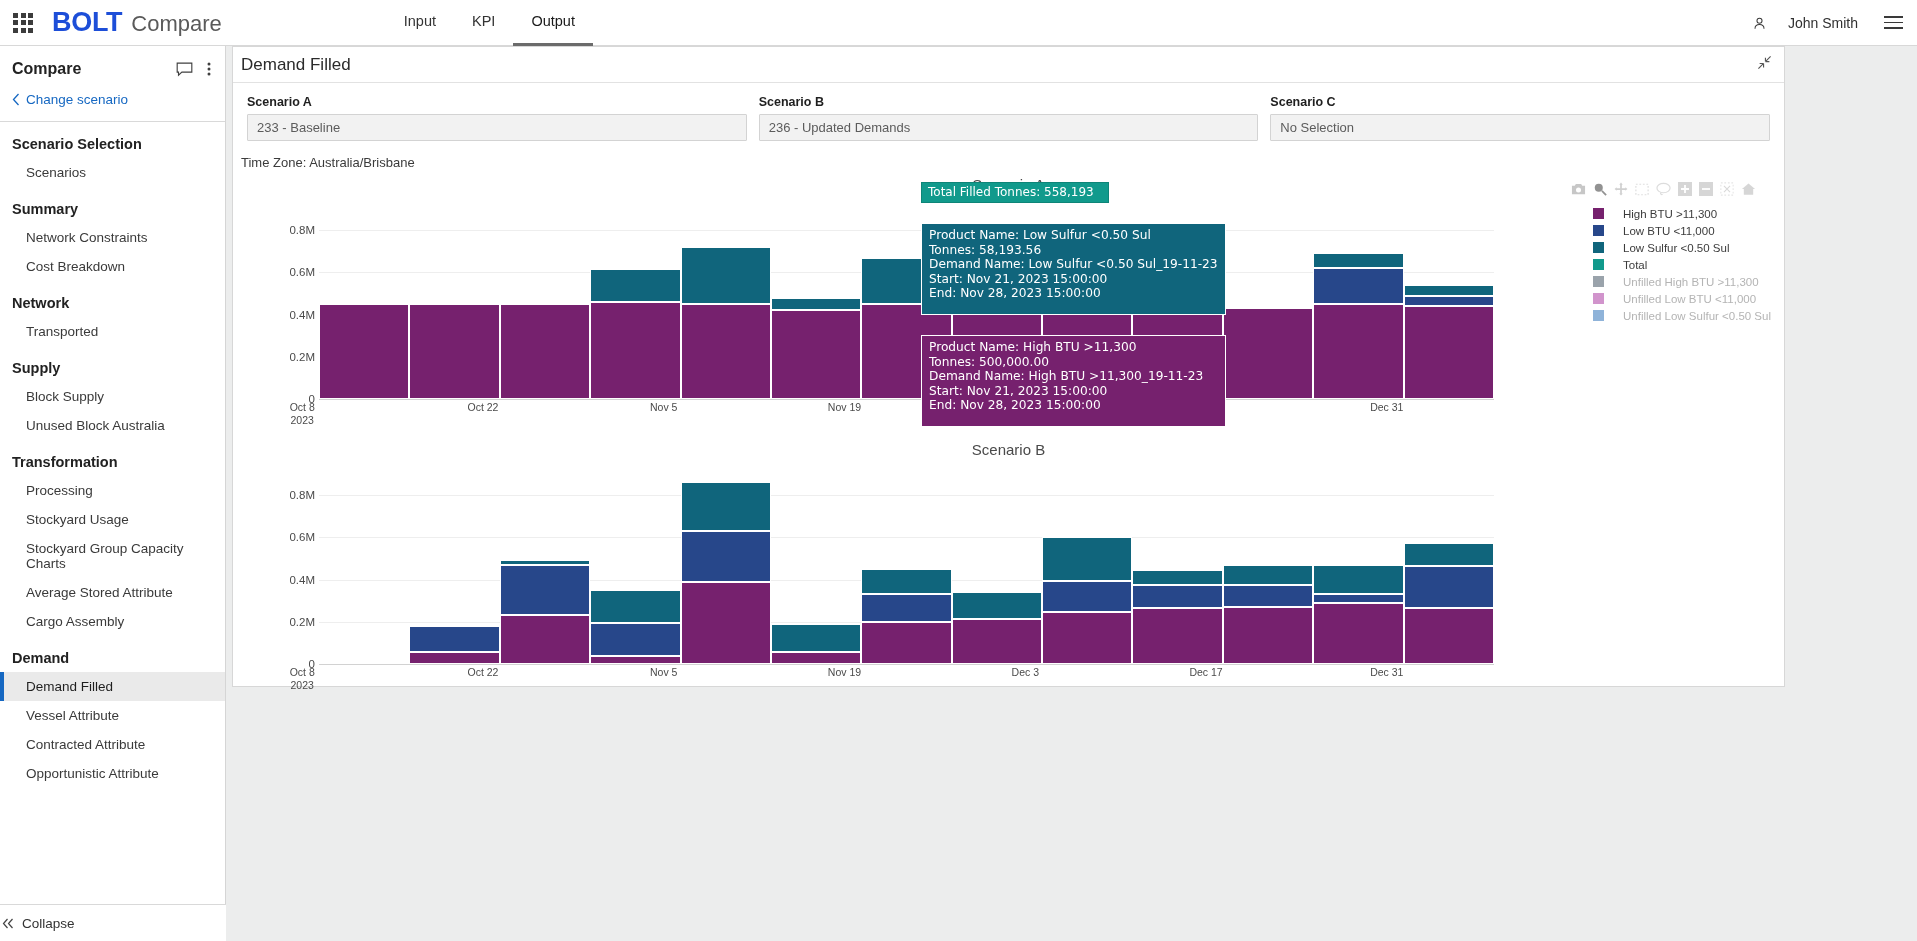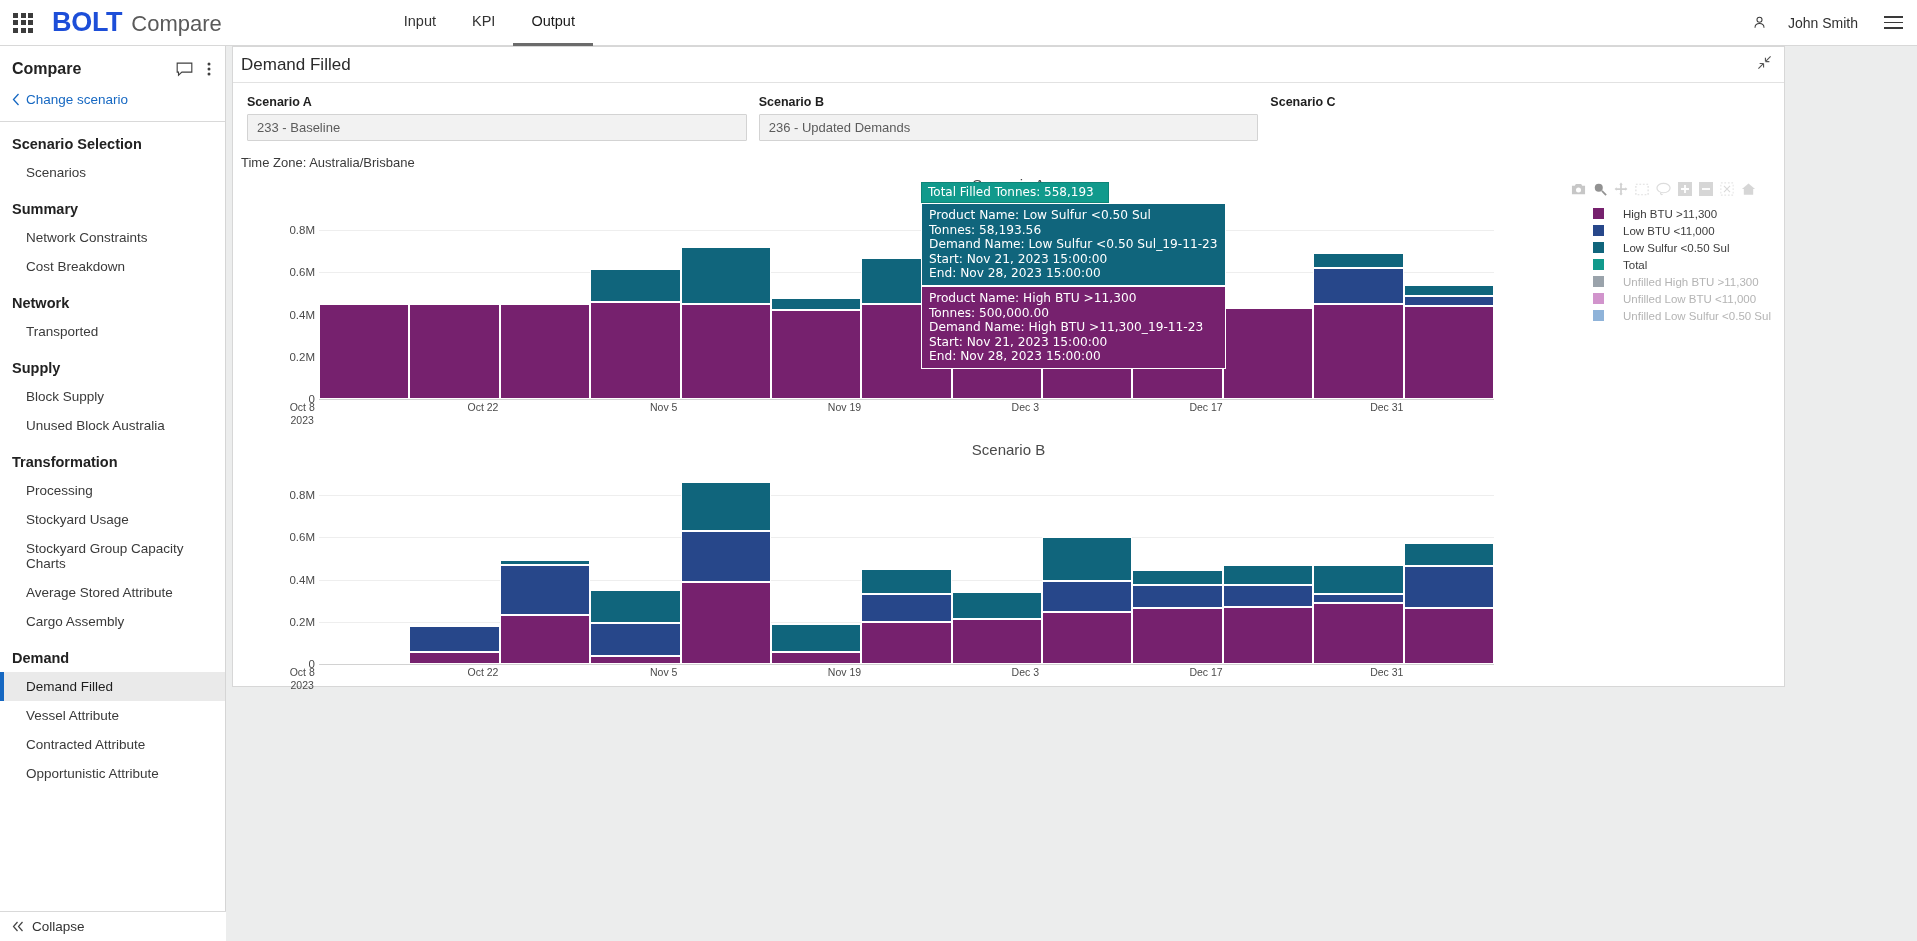--- a/index.html
+++ b/index.html
@@ -27,21 +27,21 @@
 
   .nav { display: flex; align-items: stretch; height: 46px; margin-left: 164px; }
   .nav-item {
     padding: 0 18px; height: 46px; display: flex; align-items: center;
     font-size: 14.5px; color: #333; cursor: pointer;
     border-bottom: 3px solid transparent;
   }
   .nav-item.active { color: #1a1a1a; border-bottom-color: #6b6b6b; font-weight: 400; }
 
   .topbar-right { margin-left: auto; display: flex; align-items: center; padding-right: 14px; }
-  .user-chip { display: flex; align-items: flex-start; gap: 21px; font-size: 14px; color: #303030;
+  .user-chip { display: flex; align-items: flex-end; gap: 21px; font-size: 14px; color: #303030;
                cursor: pointer; }
   .hamburger { margin-left: 26px; cursor: pointer; display:flex; flex-direction:column; gap:4px; }
   .hamburger i { display:block; width: 19px; height: 1.6px; background: #3a3a3a; }
 
   
   .sidebar {
     position: absolute; left: 0; top: 46px; width: 226px; height: 895px;
     background: #ffffff; border-right: 1px solid #d5d5d5;
   }
   .sb-head { display: flex; align-items: center; padding: 14px 14px 6px 12px; }
@@ -53,23 +53,23 @@
     color: #1668c2; font-size: 13.5px; cursor: pointer;
   }
   .sb-divider { height: 1px; background: #d9d9d9; margin: 2px 0 0 0; }
   .sb-group { font-size: 14.5px; font-weight: bold; color: #222; padding: 14px 12px 6px 12px; }
   .sb-item {
     font-size: 13.5px; color: #3a3a3a; padding: 7px 7px 7px 22px; cursor: pointer;
     border-left: 4px solid transparent;
   }
   .sb-item.active { background: #eaeaea; border-left-color: #1668c2; color: #1f1f1f; }
   .sb-collapse {
-    position: absolute; left: 0; bottom: 0; width: 226px; height: 30px;
+    position: absolute; left: 0; bottom: 0; width: 226px; height: 37px;
     border-top: 1px solid #d9d9d9; display: flex; align-items: center; gap: 8px;
-    padding-left: 12px; font-size: 13.5px; color: #333; cursor: pointer; background:#fff;
+    padding-left: 2px; font-size: 13.5px; color: #333; cursor: pointer; background:#fff;
   }
 
   
   .main { position: absolute; left: 232px; top: 46px; width: 1685px; height: 895px; }
   .panel {
     position: absolute; left: 0; top: 0; width: 1553px; height: 641px;
     background: #ffffff; border: 1px solid #d7d7d7;
   }
   .panel-head {
     height: 36px; display: flex; align-items: center; padding: 0 12px 0 8px;
@@ -122,22 +122,22 @@
            text-align: center; line-height: 13px; top: 2px; }
 
   
   .tooltip-wrap { position: absolute; z-index: 40; }
   .tt-total {
     background: #119a8c; color: #ffffff; font-size: 12px; padding: 2px 14px 3px 6px;
     font-family: "DejaVu Sans", sans-serif; white-space: nowrap; display: inline-block;
     border: 1px solid #0e8578;
   }
   .tt-body {
-    font-size: 12.2px; color: #ffffff; padding: 4px 7px 4px 7px; white-space: nowrap;
-    font-family: "DejaVu Sans", sans-serif; line-height: 14.6px; border: 1px solid #ffffff;
+    font-size: 12.2px; color: #ffffff; padding: 4px 7px 13px 7px; white-space: nowrap;
+    font-family: "DejaVu Sans", sans-serif; line-height: 14.6px; border: 1px solid #ffffff; margin-top: 20px;
   }
   .tt-teal { background: #10657c; }
   .tt-purple { background: #76216e; }
 </style>
 </head>
 <body>
 
 <div class="topbar">
   <div class="waffle">
     <span class="waffle-grid">
@@ -259,20 +259,21 @@
       <div class="scen-col">
         <div class="scen-label">Scenario A</div>
         <input class="scen-input" readonly="" value="233 - Baseline" style="">
       </div>
       <div class="scen-col">
         <div class="scen-label">Scenario B</div>
         <input class="scen-input" readonly="" value="236 - Updated Demands" style="">
       </div>
       <div class="scen-col">
         <div class="scen-label">Scenario C</div>
+        <input class="scen-input" readonly="" value="No Selection" style="">
       </div>
     </div>
 
     <div class="tz">Time Zone: Australia/Brisbane</div>
 
     <div class="charts" style="margin-top:4px;">
 
       <div class="plot-toolbar">
         <span>
           <svg width="15" height="14" viewBox="0 0 16 14">

